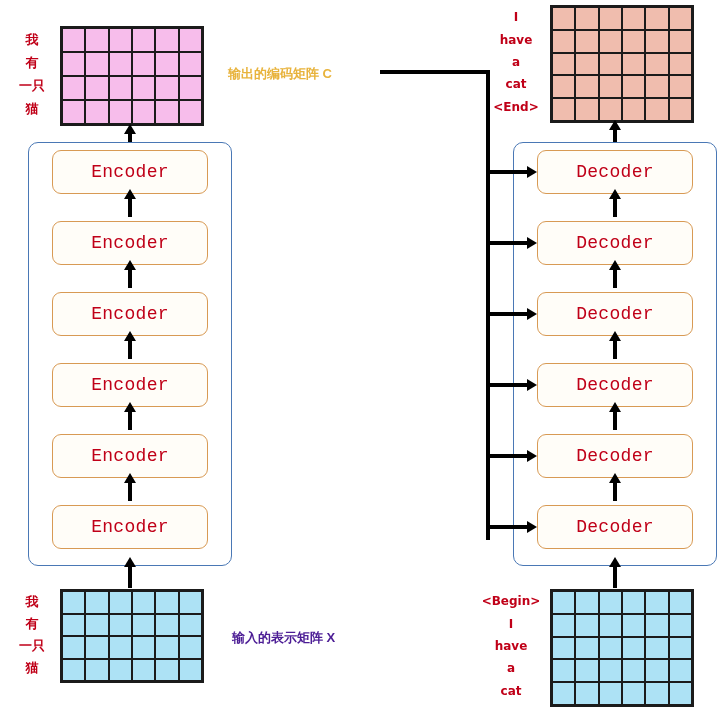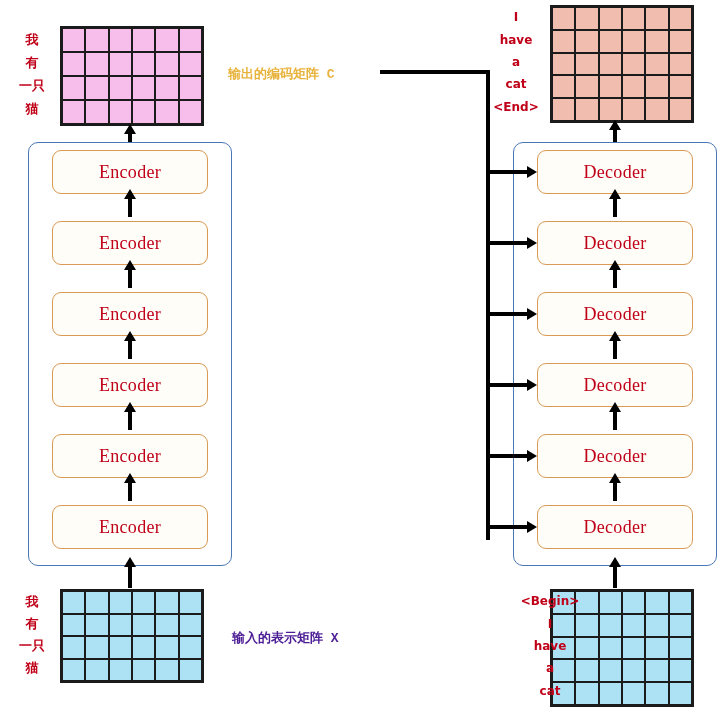--- a/index.html
+++ b/index.html
@@ -20,21 +20,21 @@
 
   
   .layer-box{
     position:absolute;
     border:1.6px solid #d89a54;
     border-radius:9px;
     background:#fffdf8;
     box-sizing:border-box;
     display:flex;align-items:center;justify-content:center;
     color:#c00018;
-    font-family:Liberation Serif, serif;
+    font-family:Liberation Mono, monospace;
     font-size:18px;
     letter-spacing:0.3px;
   }
 
   
   .v-arrow{position:absolute;width:4px;background:#000;}
   .v-arrow:after{
     content:"";position:absolute;left:50%;top:-9px;
     transform:translateX(-50%);
     width:0;height:0;
@@ -65,21 +65,21 @@
 
   
   .token-col{position:absolute;display:flex;flex-direction:column;
              align-items:center;justify-content:space-around;
              color:#c00018;font-weight:bold;}
   .token-col .tok{line-height:1;white-space:nowrap;}
   .token-col.cjk .tok{font-family:"DejaVu Sans", sans-serif;font-size:13px;}
   .token-col.latin .tok{font-family:"DejaVu Sans", sans-serif;font-size:12px;}
 
   
-  .caption{position:absolute;font-family:Liberation Mono, monospace;
+  .caption{position:absolute;font-family:Liberation Sans, sans-serif;
            font-weight:bold;font-size:13px;white-space:nowrap;}
   .caption.gold{color:#e8b33c;}
   .caption.teal{color:#4c1d95;}
 </style>
 </head>
 <body>
 
 <div id="stage">
 
   <div class="matrix pink" id="enc-out-matrix" style="left: 60px; top: 26px; width: 140px; height: 96px; grid-template-columns: repeat(6, 1fr); grid-template-rows: repeat(4, 1fr);">
@@ -231,21 +231,21 @@
       <div class="cell"></div>
       <div class="cell"></div>
       <div class="cell"></div>
       <div class="cell"></div>
       <div class="cell"></div>
       <div class="cell"></div>
       <div class="cell"></div>
       <div class="cell"></div>
     </div>
 
-  <div class="token-col latin" id="dec-in-tokens" style="left:478px;top:590px;width:66px;height:112px;margin-left:39px;">
+  <div class="token-col latin" id="dec-in-tokens" style="left:478px;top:590px;width:66px;height:112px;">
       <div class="tok">&lt;Begin&gt;</div>
       <div class="tok">I</div>
       <div class="tok">have</div>
       <div class="tok">a</div>
       <div class="tok">cat</div>
     </div>
 
   <div class="v-arrow" style="left:613px;top:566px;height:22px;"></div>
 
   <div class="bus-line" style="left:380px;top:70px;width:110px;height:3.6px;"></div>

